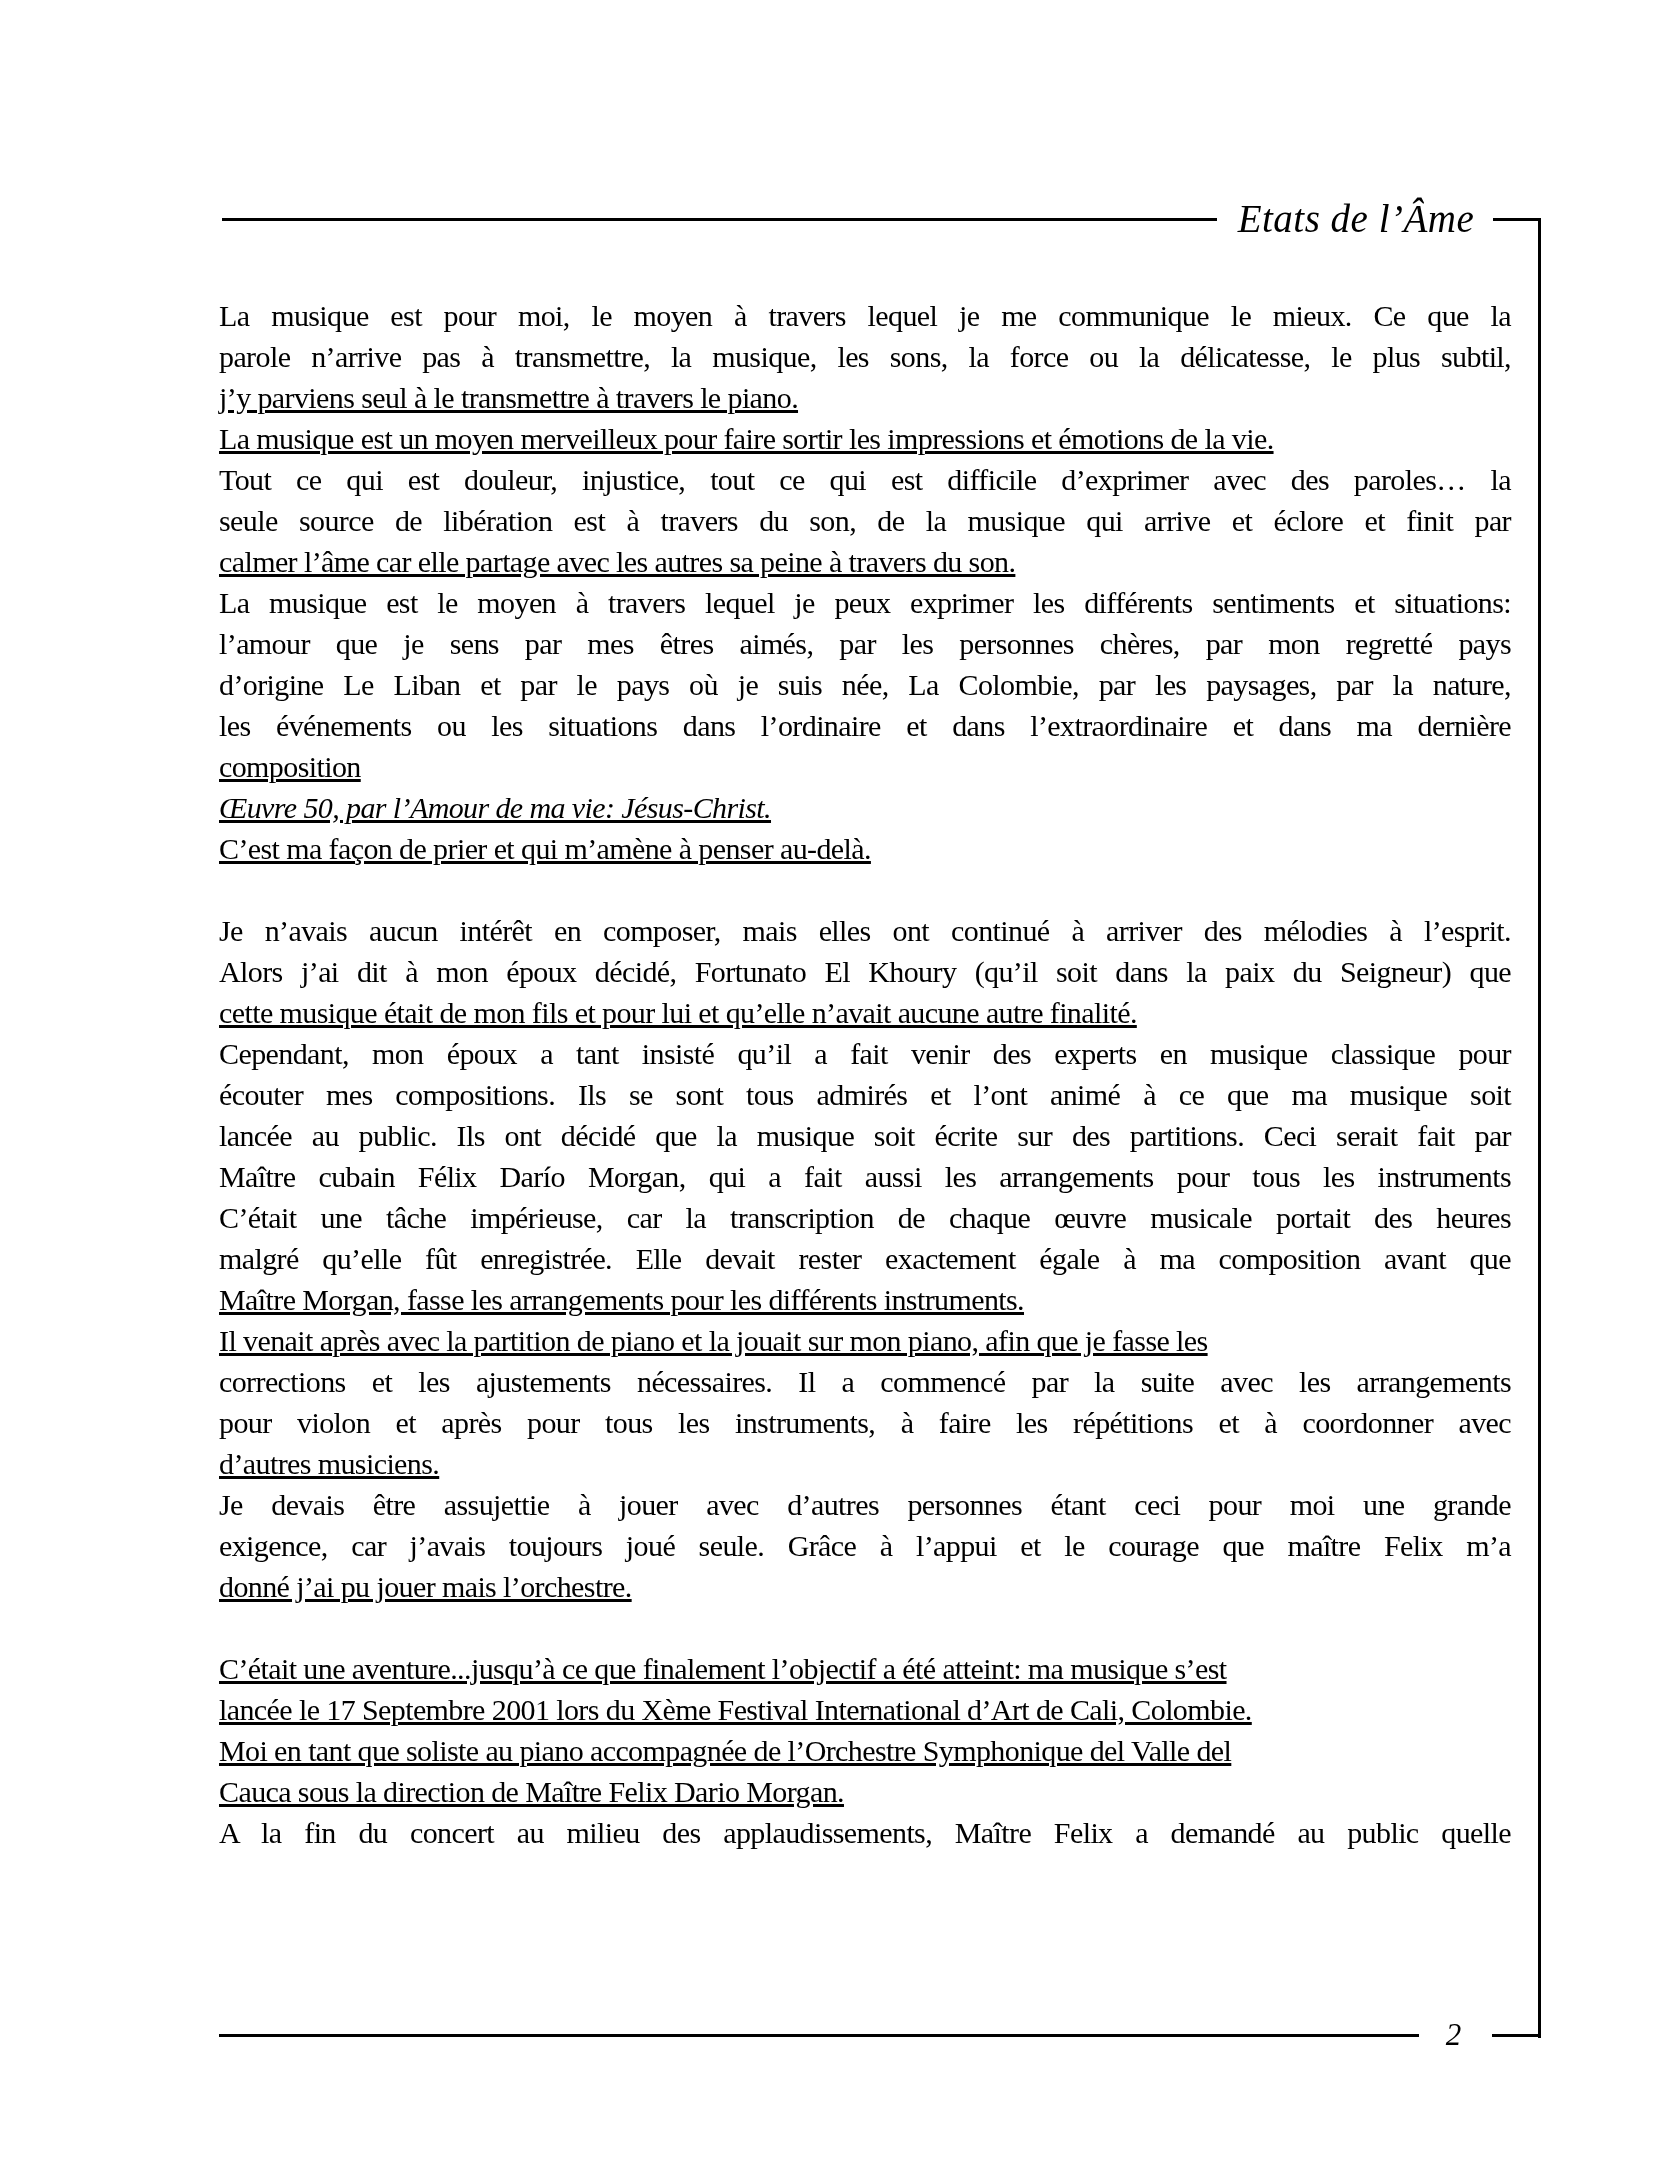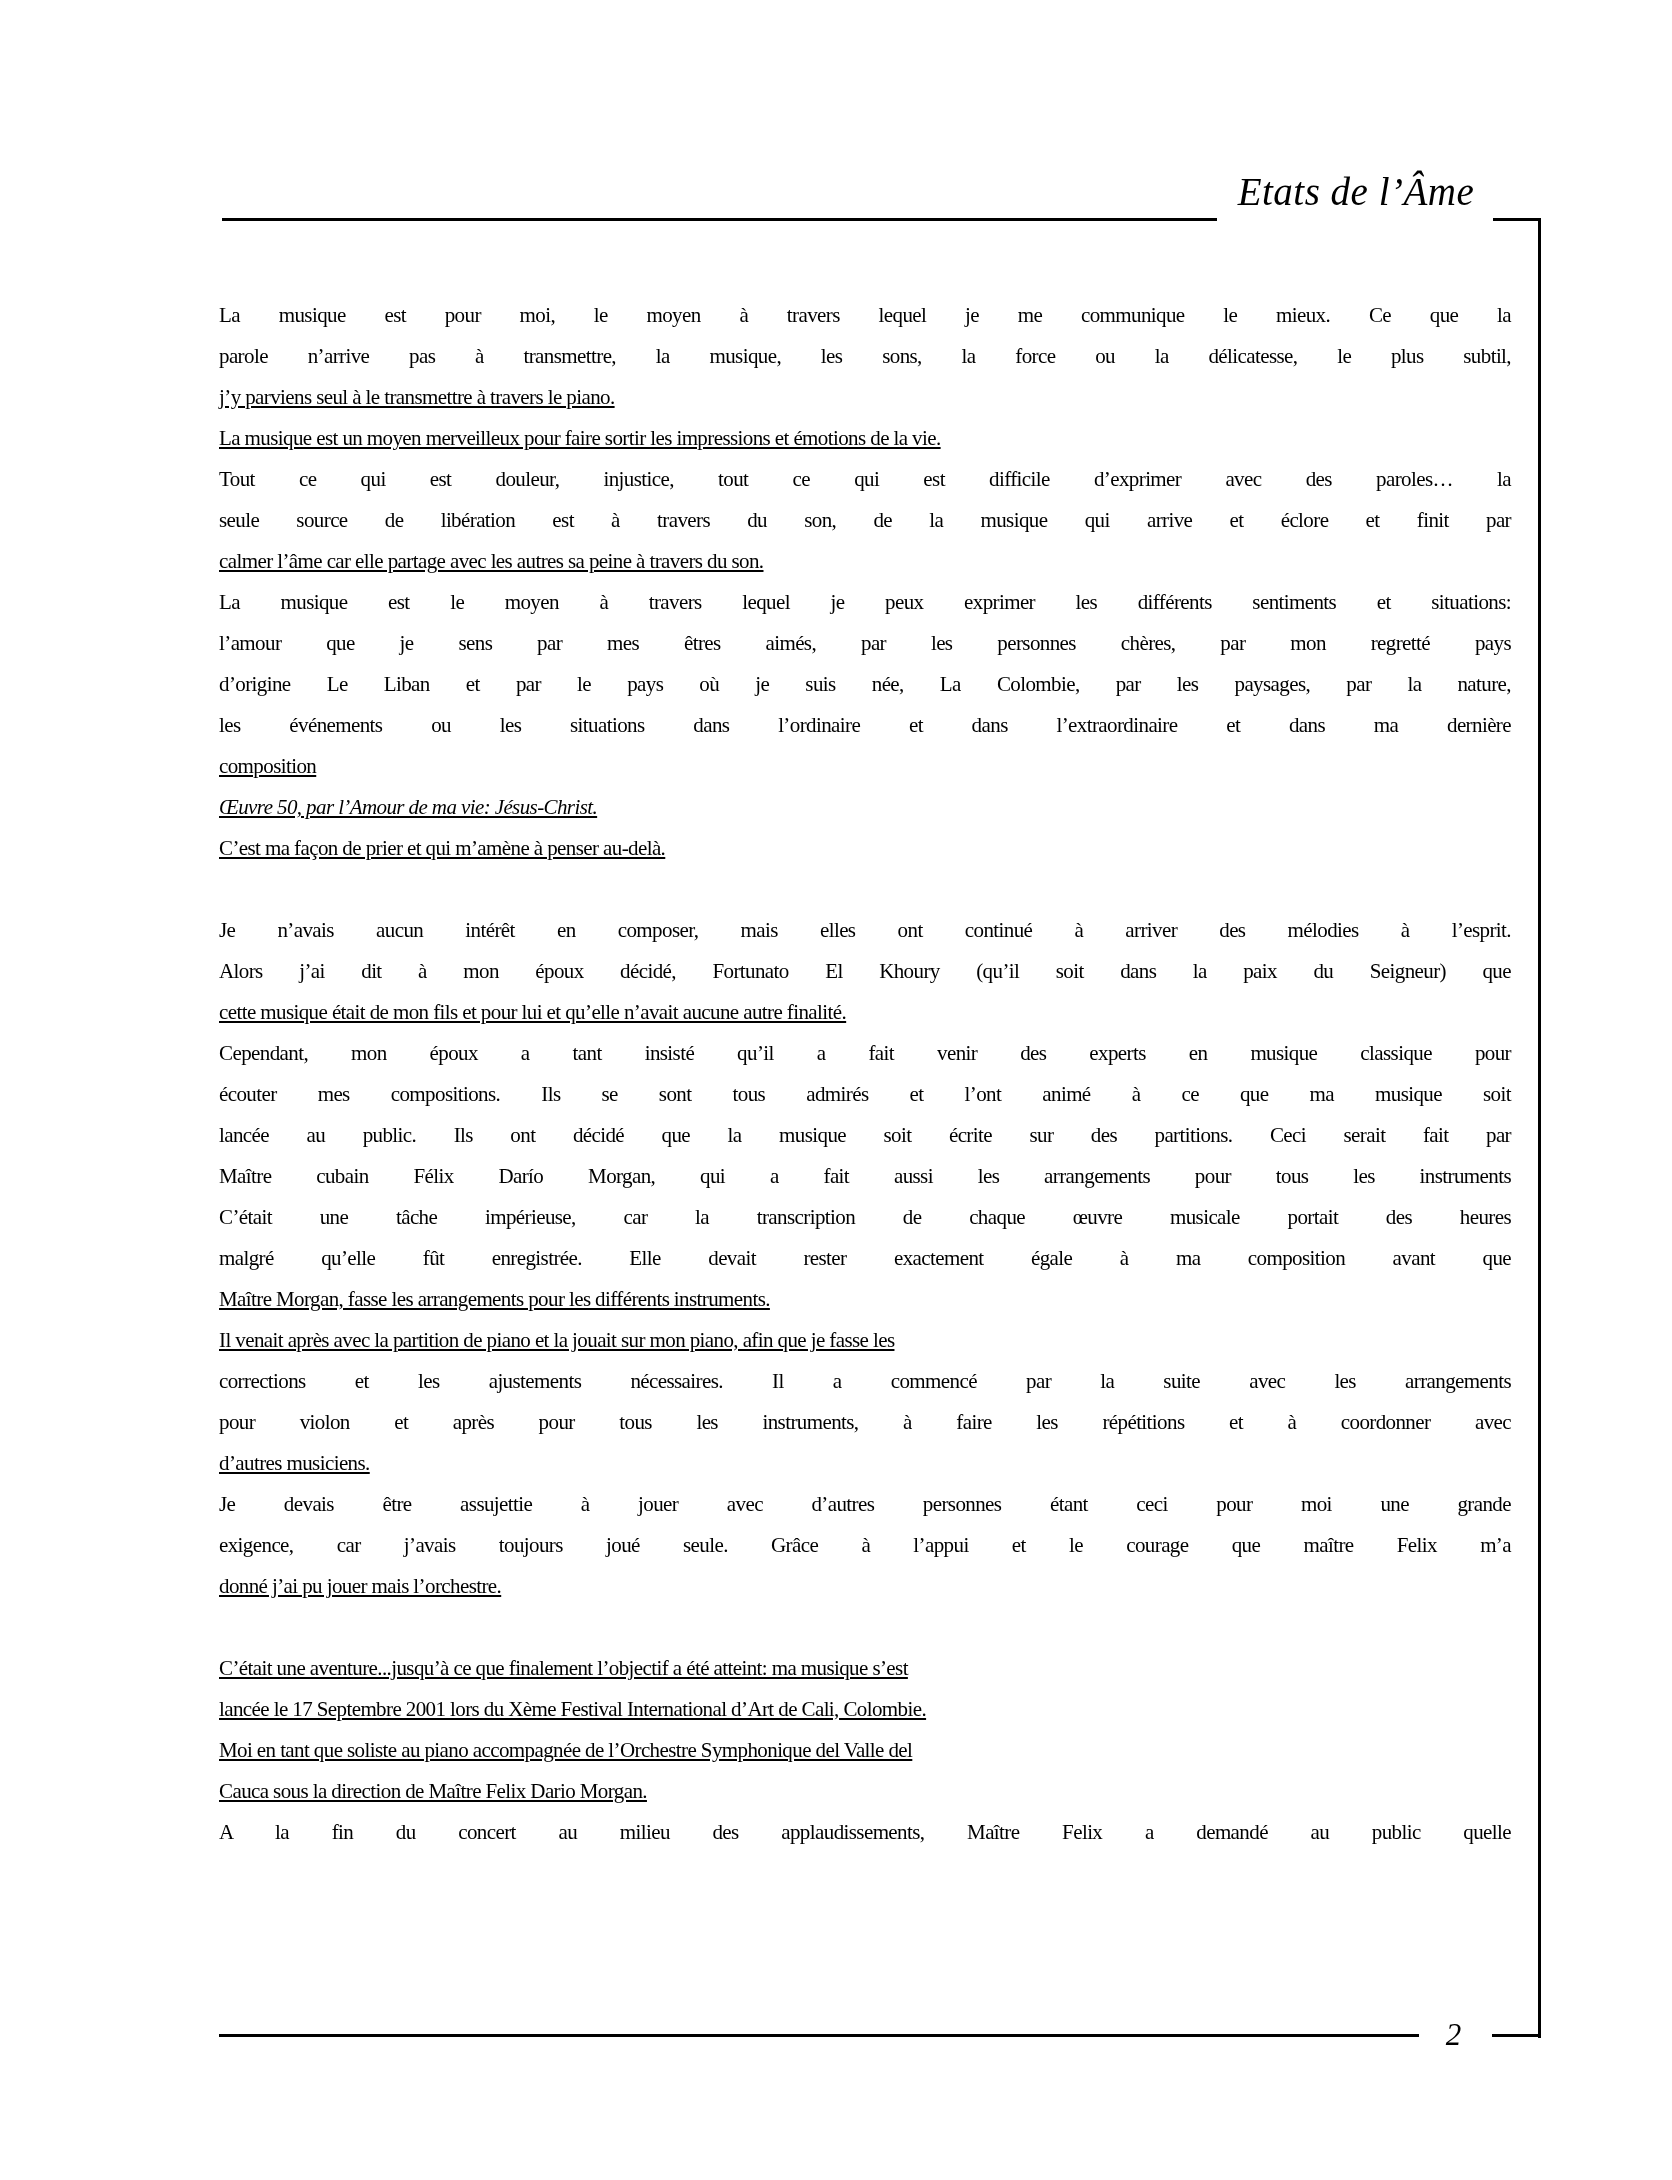--- a/index.html
+++ b/index.html
@@ -21,21 +21,21 @@
     }
     #top-rule-left { left: 222px; top: 218px; width: 995px; height: 2.8px; }
     #top-rule-right { left: 1493px; top: 218px; width: 47px; height: 2.8px; }
     #right-vertical { left: 1538px; top: 218px; width: 2.8px; height: 1820px; }
     #bottom-rule-left { left: 219px; top: 2034px; width: 1200px; height: 2.8px; }
     #bottom-rule-right { left: 1492px; top: 2034px; width: 48px; height: 2.8px; }
 
     .header-title {
       position: absolute;
       left: 1220px;
-      top: 164px;
+      top: 191px;
       width: 272px;
       height: 55px;
       font-family: "Liberation Serif", "DejaVu Serif", serif;
       font-style: italic;
       font-size: 39px;
       line-height: 55px;
       white-space: nowrap;
       text-align: center;
       letter-spacing: 0.5px;
     }
@@ -50,21 +50,21 @@
       font-size: 31px;
       line-height: 46px;
       text-align: center;
     }
 
     .body-text {
       position: absolute;
       left: 219px;
       top: 295px;
       width: 1292px;
-      font-size: 21px;
+      font-size: 30px;
       line-height: 41px;
       text-align: justify;
       letter-spacing: -0.6px;
       word-spacing: 0px;
     }
     .line {
       display: block;
       white-space: nowrap;
       text-align: justify;
       text-align-last: justify;

